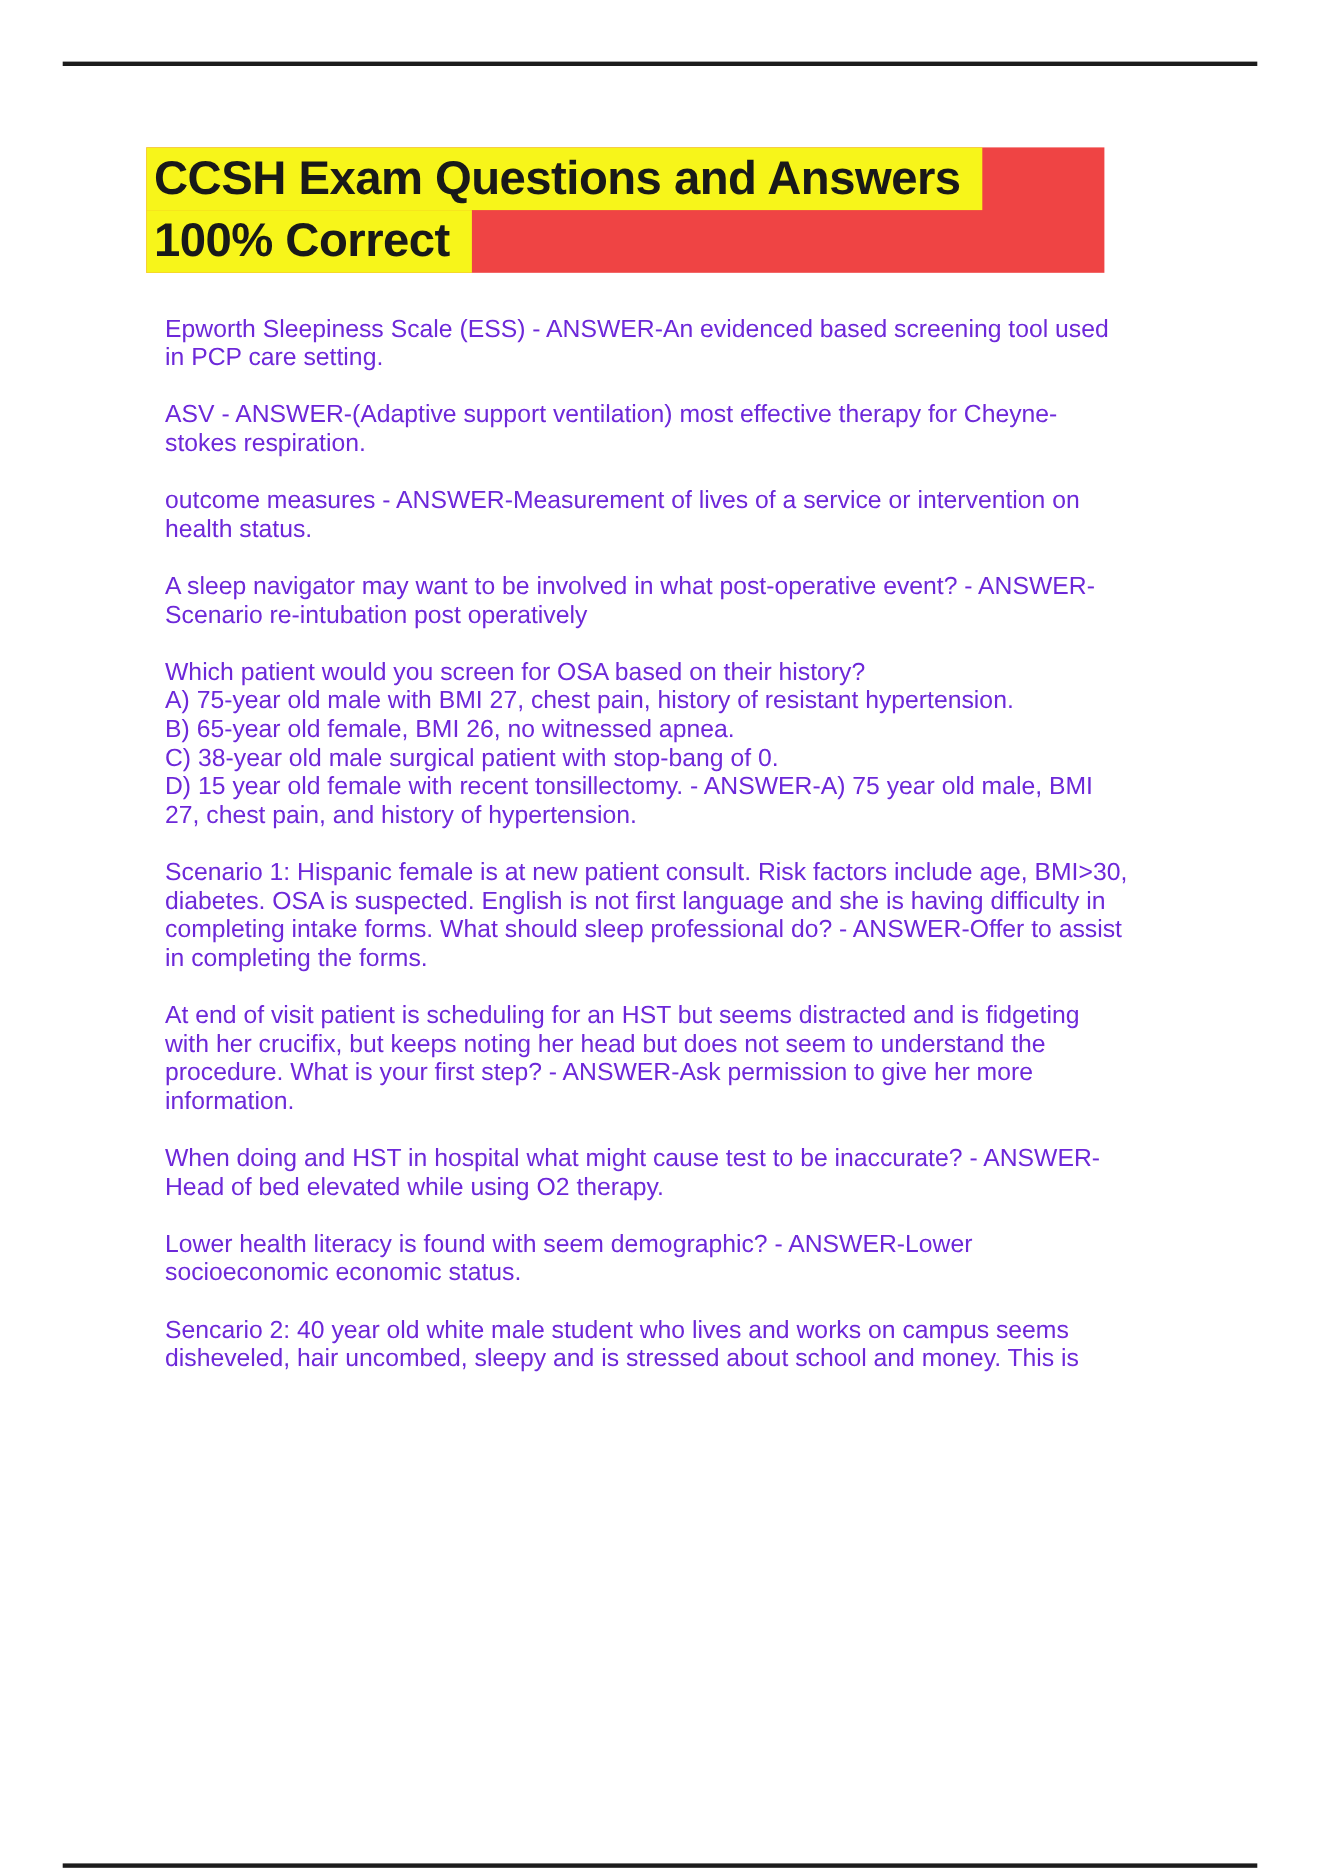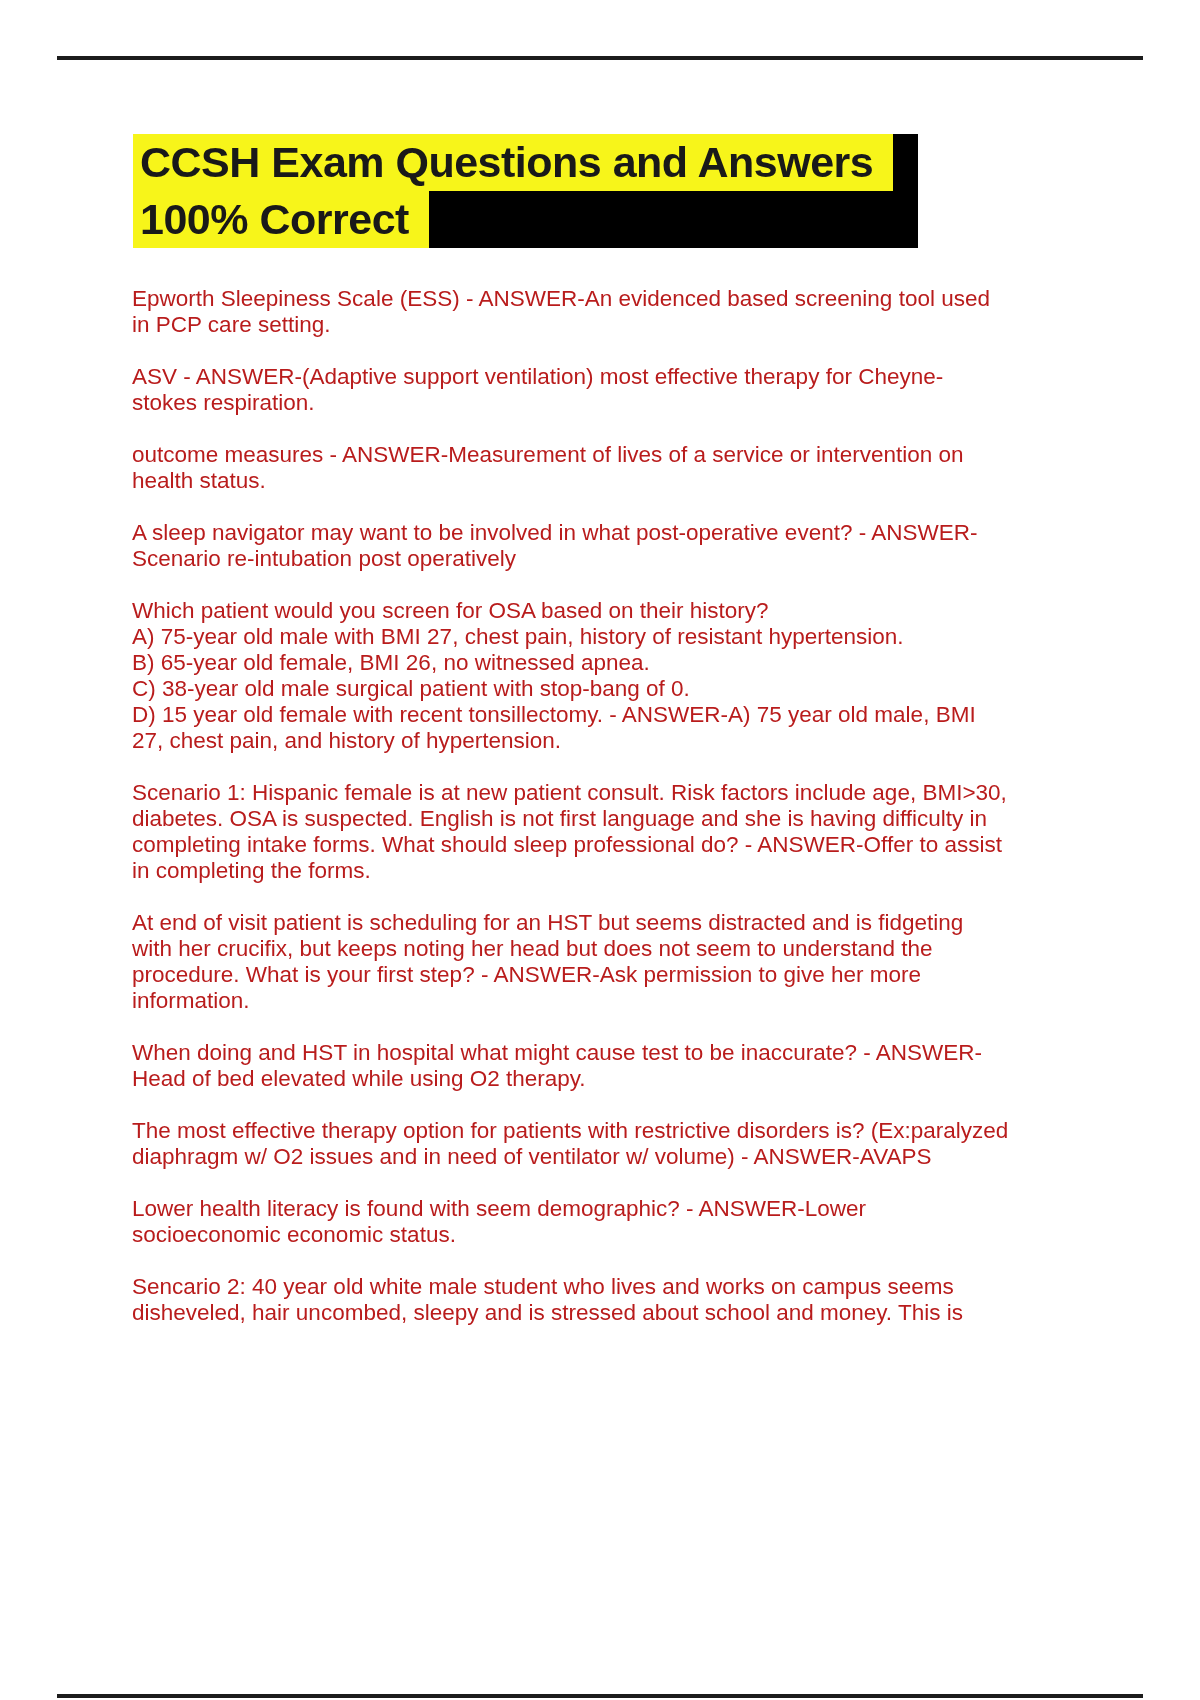--- a/index.html
+++ b/index.html
@@ -16,43 +16,43 @@
     width:1086px;
     height:4px;
     background:#1c1c1c;
   }
   .rule-top{top:56px;}
   .rule-bottom{top:1694px;}
   .title-block{
     position:absolute;
     left:133px;
     top:134px;
-    width:785px;
-    background:#000000;
+    width:871px;
+    background:#ef4444;
     margin:0;
     font-size:43px;
     font-weight:bold;
     line-height:57px;
     color:#191919;
     letter-spacing:-0.5px;
   }
   .title-line{white-space:nowrap;}
   .hl{
     display:inline-block;
     background:#f7f51a;
     padding:0 20px 0 7px;
   }
   .content{
     position:absolute;
-    left:132px;
+    left:150px;
     top:286px;
     width:990px;
     font-size:22.5px;
     line-height:26px;
-    color:#b91c1c;
+    color:#6d28d9;
   }
   .content p{
     margin:0 0 26px 0;
     white-space:pre-line;
   }
 </style>
 </head>
 <body>
 
 <div class="rule rule-top"></div>
@@ -80,21 +80,19 @@
     <p>Scenario 1: Hispanic female is at new patient consult. Risk factors include age, BMI&gt;30,
 diabetes. OSA is suspected. English is not first language and she is having difficulty in
 completing intake forms. What should sleep professional do? - ANSWER-Offer to assist
 in completing the forms.</p>
     <p>At end of visit patient is scheduling for an HST but seems distracted and is fidgeting
 with her crucifix, but keeps noting her head but does not seem to understand the
 procedure. What is your first step? - ANSWER-Ask permission to give her more
 information.</p>
     <p>When doing and HST in hospital what might cause test to be inaccurate? - ANSWER-
 Head of bed elevated while using O2 therapy.</p>
-    <p>The most effective therapy option for patients with restrictive disorders is? (Ex:paralyzed
-diaphragm w/ O2 issues and in need of ventilator w/ volume) - ANSWER-AVAPS</p>
     <p>Lower health literacy is found with seem demographic? - ANSWER-Lower
 socioeconomic economic status.</p>
     <p>Sencario 2: 40 year old white male student who lives and works on campus seems
 disheveled, hair uncombed, sleepy and is stressed about school and money. This is</p>
   </div>
 
 <div class="rule rule-bottom"></div>
 
 </body></html>

